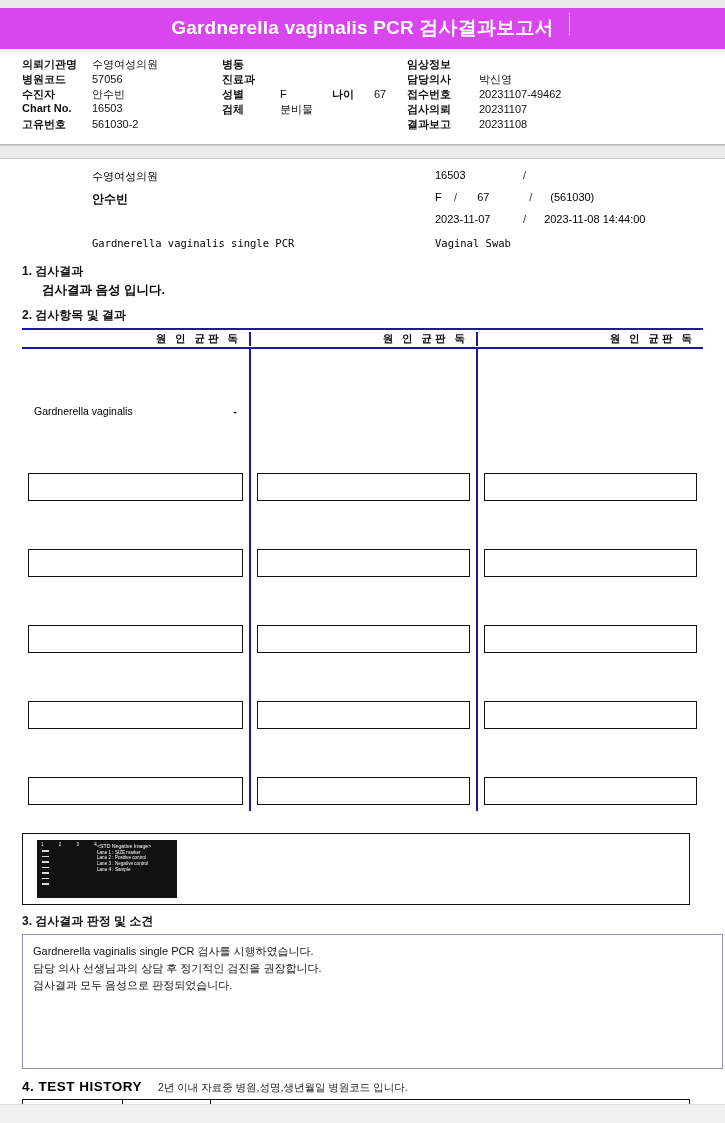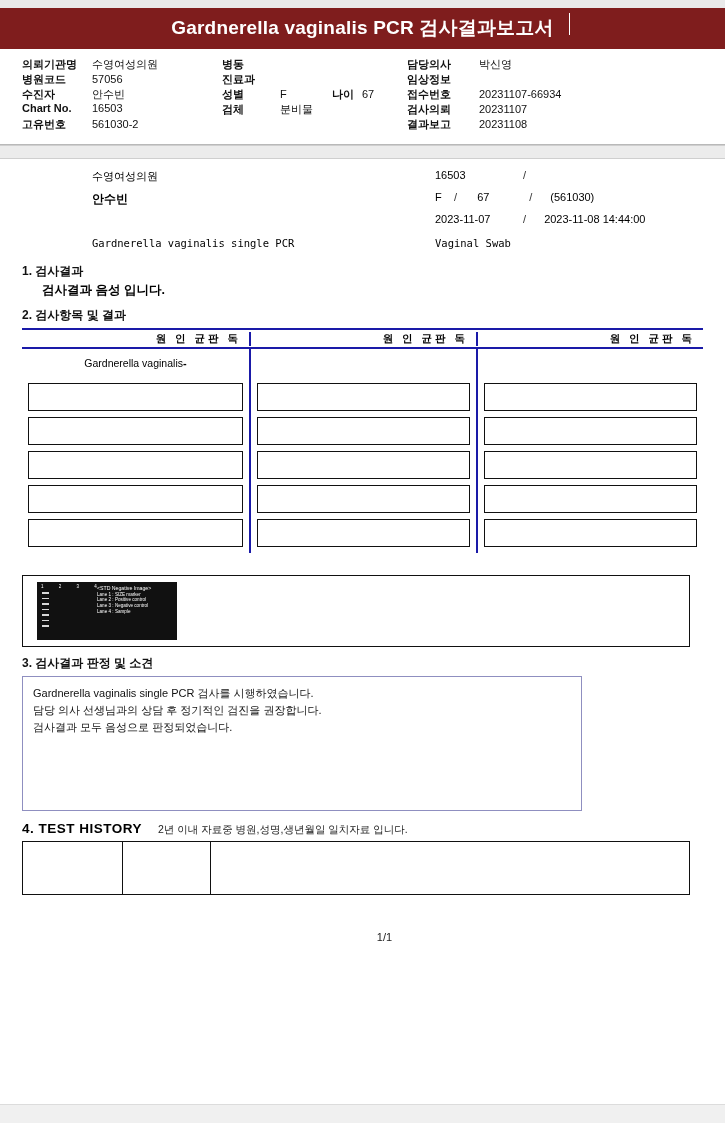--- a/index.html
+++ b/index.html
@@ -21,21 +21,21 @@
     position: relative;
     box-sizing: border-box;
   }
   .topbar {
     height: 8px;
     background: #e9e9e9;
     width: 100%;
   }
   
   .title-banner {
-    background: #7f1d1d;
+    background: #d946ef;
     color: #ffffff;
     text-align: center;
     font-size: 19px;
     font-weight: bold;
     padding: 7px 0 8px 0;
     letter-spacing: 0.2px;
     position: relative;
   }
   .title-banner .caret {
     position: absolute;
@@ -61,21 +61,21 @@
   .hdr-label {
     font-weight: bold;
     width: 70px;
     flex: 0 0 70px;
     font-size: 11px;
   }
   .hdr-label.w58 { width: 58px; flex: 0 0 58px; }
   .hdr-label.w72 { width: 72px; flex: 0 0 72px; }
   .hdr-val { font-size: 11px; }
   .hdr-val.sex { width: 52px; flex: 0 0 52px; }
-  .hdr-sub { font-weight: bold; font-size: 11px; margin-right: 8px; text-align: center;}
+  .hdr-sub { font-weight: bold; font-size: 11px; margin-right: 20px; text-align: center;}
   .hr-grey {
     border: 0;
     border-top: 1px solid #b9b9b9;
     margin: 6px 0 0 0;
   }
   .band {
     height: 12px;
     background: #ececec;
     border-top: 1px solid #cfcfcf;
     border-bottom: 1px solid #cfcfcf;
@@ -139,26 +139,27 @@
   .res-col {
     width: 33.33%;
     box-sizing: border-box;
     padding: 0 6px;
   }
   .res-col + .res-col { border-left: 2px solid #1a1aa8; }
   .res-row {
     height: 28px;
     display: flex;
     align-items: center;
-    justify-content: center;
+    justify-content: space-between;
     font-size: 10.5px;
     box-sizing: border-box;
     padding: 0 6px;
     margin-bottom: 6px;
     border: 1px solid #111;
+    margin-top: 48px;
   }
   .res-row.plain { border: none; }
   .res-row .nm { font-size: 10.5px; }
   .res-row .vl { font-size: 11px; font-weight: bold; }
   
   .gel-wrap {
     margin: 22px 22px 0 22px;
     border: 1px solid #111;
     height: 72px;
     position: relative;
@@ -205,21 +206,21 @@
   
   .cmt-box {
     margin: 4px 22px 0 22px;
     border: 1px solid #8f8fc0;
     height: 135px;
     box-sizing: border-box;
     padding: 8px 10px;
     font-size: 11px;
     line-height: 1.55;
     color: #111;
-    width: 560px;
+    width: 701px;
   }
   
   .hist-head {
     display: flex;
     align-items: baseline;
     margin: 10px 0 4px 22px;
   }
   .hist-head .t {
     font-size: 13.5px;
     font-weight: bold;
@@ -325,30 +326,30 @@
         <span class="hdr-val">67</span>
       </div>
       <div class="hdr-row">
         <span class="hdr-label w58">검체</span>
         <span class="hdr-val">분비물</span>
       </div>
     </div>
 
     <div class="hdr-col c3">
       <div class="hdr-row">
+        <span class="hdr-label w72">임상정보</span>
+        <span class="hdr-val"></span>
+      </div>
+      <div class="hdr-row">
         <span class="hdr-label w72">담당의사</span>
         <span class="hdr-val">박신영</span>
       </div>
       <div class="hdr-row">
-        <span class="hdr-label w72">임상정보</span>
-        <span class="hdr-val"></span>
-      </div>
-      <div class="hdr-row">
         <span class="hdr-label w72">접수번호</span>
-        <span class="hdr-val">20231107-66934</span>
+        <span class="hdr-val">20231107-49462</span>
       </div>
       <div class="hdr-row">
         <span class="hdr-label w72">검사의뢰</span>
         <span class="hdr-val">20231107</span>
       </div>
       <div class="hdr-row">
         <span class="hdr-label w72">결과보고</span>
         <span class="hdr-val">20231108</span>
       </div>
     </div>
@@ -459,21 +460,21 @@
 
   <div class="sec-title">3. 검사결과 판정 및 소견</div>
   <div class="cmt-box">
     <div>Gardnerella vaginalis single PCR 검사를 시행하였습니다.</div>
     <div>담당 의사 선생님과의 상담 후 정기적인 검진을 권장합니다.</div>
     <div>검사결과 모두 음성으로 판정되었습니다.</div>
   </div>
 
   <div class="hist-head">
     <span class="t">4. TEST HISTORY</span>
-    <span class="note">2년 이내 자료중 병원,성명,생년월일 일치자료 입니다.</span>
+    <span class="note">2년 이내 자료중 병원,성명,생년월일 병원코드 입니다.</span>
   </div>
   <div class="hist-table">
     <div class="hist-tr">
       <div class="hist-td c-w1"></div>
       <div class="hist-td c-w2"></div>
       <div class="hist-td c-w3"></div>
     </div>
   </div>
 
   <div class="pagenum">1/1</div>

